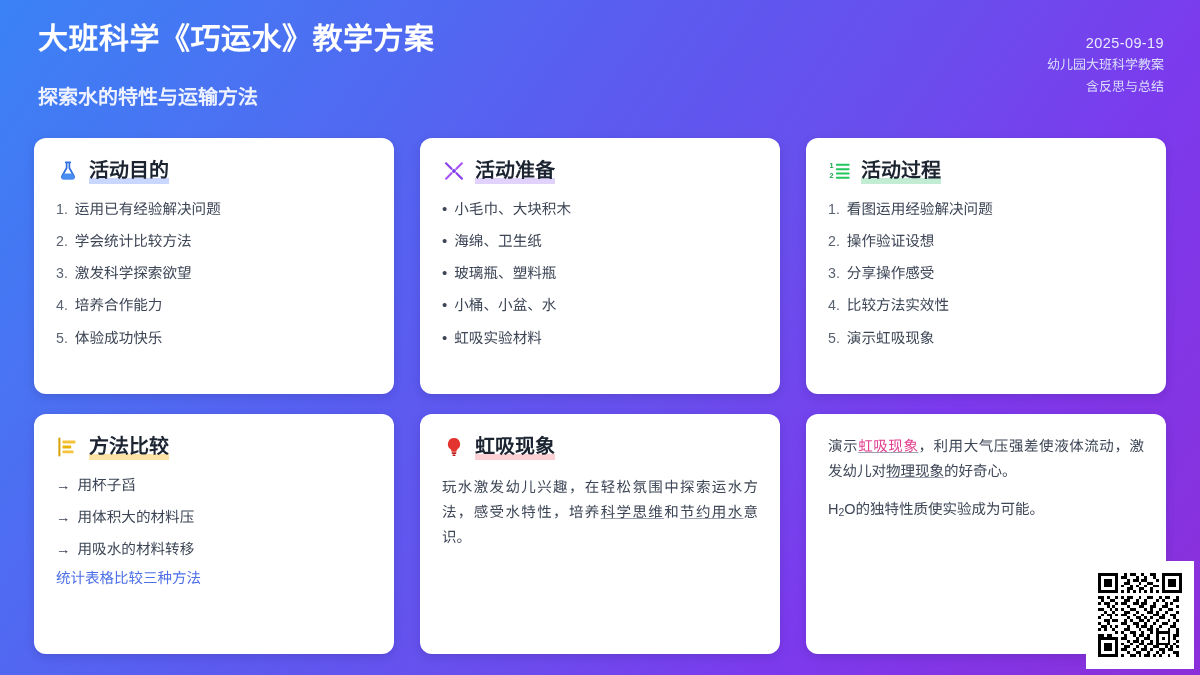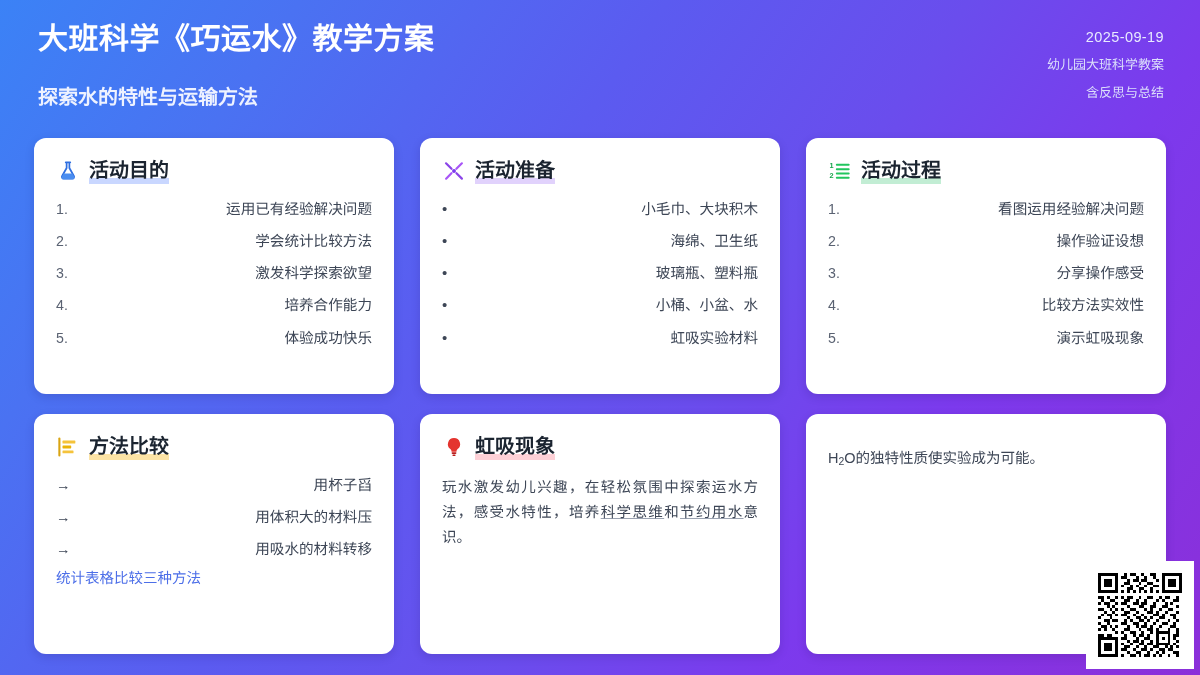--- a/index.html
+++ b/index.html
@@ -61,21 +61,21 @@
     color: #eef2ff;
     line-height: 1.3;
     white-space: nowrap;
     margin-top: 21px;
   }
 
   .header-right {
     display: flex;
     flex-direction: column;
     align-items: flex-end;
-    gap: 9px;
+    gap: 3px;
     text-align: right;
     margin-left: 43px;
   }
 
   .meta-date {
     font-size: 14.5px;
     color: #e8eaff;
     letter-spacing: 0.4px;
     white-space: nowrap;
   }
@@ -174,21 +174,21 @@
     font-size: 15px;
     color: #3d4656;
     line-height: 1;
   }
 
   .li-marker.arrow {
     font-size: 14.5px;
     color: #3d4656;
   }
 
-  .li-text { flex: 1 1 auto; text-align: right; }
+  .li-text { flex: 1 1 auto; }
 
   
   .para {
     font-size: 14.5px;
     color: #3d4656;
     line-height: 1.72;
     text-align: justify;
     margin-bottom: 13px;
   }
   .para:last-child { margin-bottom: 0; margin-top: 12px; }
@@ -383,20 +383,23 @@
           </svg>
         </span>
         <span class="card-title hl-red">虹吸现象</span>
       </div>
       <p class="para">
         <span>玩水激发幼儿兴趣，在轻松氛围中探索运水方法，感受水特性，培养</span><span class="u-dot">科学思维</span><span>和</span><span class="u-dot">节约用水</span><span>意识。</span>
       </p>
     </div>
 
     <div class="card">
+      <p class="para">
+        <span>演示</span><span class="mark-pink u-dot">虹吸现象</span><span>，利用大气压强差使液体流动，激发幼儿对</span><span class="u-dot">物理现象</span><span>的好奇心。</span>
+      </p>
       <p class="para">
         <span>H</span><sub>2</sub><span>O的独特性质使实验成为可能。</span>
       </p>
     </div>
 
   </div>
 
   <div class="qr-panel">
     <svg width="84" height="84" viewBox="0 0 29 29" shape-rendering="crispEdges">
       <rect width="29" height="29" fill="#ffffff"></rect>

